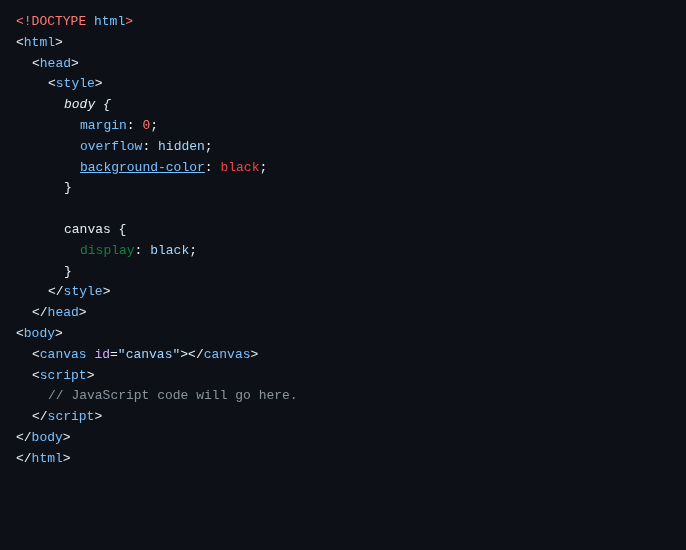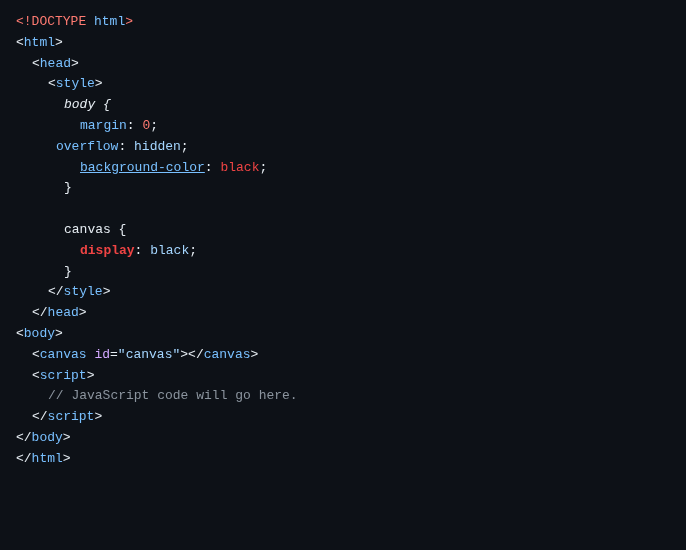--- a/index.html
+++ b/index.html
@@ -37,26 +37,26 @@
 <body>
 
 <div class="code-editor">
   <div id="lines-container">
       <div class="code-line" style="padding-left: 16px;"><span style="color: rgb(255, 123, 114);">&lt;!DOCTYPE </span><span style="color: rgb(121, 192, 255);">html</span><span style="color: rgb(255, 123, 114);">&gt;</span></div>
       <div class="code-line" style="padding-left: 16px;"><span style="color: rgb(230, 237, 243);">&lt;</span><span style="color: rgb(121, 192, 255);">html</span><span style="color: rgb(230, 237, 243);">&gt;</span></div>
       <div class="code-line" style="padding-left: 32px;"><span style="color: rgb(230, 237, 243);">&lt;</span><span style="color: rgb(121, 192, 255);">head</span><span style="color: rgb(230, 237, 243);">&gt;</span></div>
       <div class="code-line" style="padding-left: 48px;"><span style="color: rgb(230, 237, 243);">&lt;</span><span style="color: rgb(121, 192, 255);">style</span><span style="color: rgb(230, 237, 243);">&gt;</span></div>
       <div class="code-line" style="padding-left: 64px; font-style: italic;"><span style="color: rgb(230, 237, 243);">body {</span></div>
       <div class="code-line" style="padding-left: 80px;"><span style="color: rgb(121, 192, 255);">margin</span><span style="color: rgb(230, 237, 243);">: </span><span style="color: rgb(255, 123, 114);">0</span><span style="color: rgb(230, 237, 243);">;</span></div>
-      <div class="code-line" style="padding-left: 56px; align-items: center;"><span style="color: rgb(121, 192, 255);">overflow</span><span style="color: rgb(230, 237, 243);">: </span><span style="color: rgb(165, 214, 255);">hidden</span><span style="color: rgb(230, 237, 243);">;</span></div>
+      <div class="code-line" style="padding-left: 80px; align-items: center;"><span style="color: rgb(121, 192, 255);">overflow</span><span style="color: rgb(230, 237, 243);">: </span><span style="color: rgb(165, 214, 255);">hidden</span><span style="color: rgb(230, 237, 243);">;</span></div>
       <div class="code-line" style="padding-left: 80px;"><span style="color: rgb(121, 192, 255); text-decoration: underline;">background-color</span><span style="color: rgb(230, 237, 243);">: </span><span style="color: #ef4444;">black</span><span style="color: rgb(230, 237, 243);">;</span></div>
       <div class="code-line" style="padding-left: 64px;"><span style="color: rgb(230, 237, 243);">}</span></div>
       <div class="code-line" style="padding-left: 16px;">&nbsp;</div>
       <div class="code-line" style="padding-left: 64px;"><span style="color: rgb(230, 237, 243);">canvas {</span></div>
-      <div class="code-line" style="padding-left: 80px;"><span style="color: #ef4444; font-weight: bold;">display</span><span style="color: rgb(230, 237, 243);">: </span><span style="color: rgb(165, 214, 255);">black</span><span style="color: rgb(230, 237, 243);">;</span></div>
+      <div class="code-line" style="padding-left: 80px;"><span style="color: #15803d;">display</span><span style="color: rgb(230, 237, 243);">: </span><span style="color: rgb(165, 214, 255);">black</span><span style="color: rgb(230, 237, 243);">;</span></div>
       <div class="code-line" style="padding-left: 64px;"><span style="color: rgb(230, 237, 243);">}</span></div>
       <div class="code-line" style="padding-left: 48px;"><span style="color: rgb(230, 237, 243);">&lt;/</span><span style="color: rgb(121, 192, 255);">style</span><span style="color: rgb(230, 237, 243);">&gt;</span></div>
       <div class="code-line" style="padding-left: 32px;"><span style="color: rgb(230, 237, 243);">&lt;/</span><span style="color: rgb(121, 192, 255);">head</span><span style="color: rgb(230, 237, 243);">&gt;</span></div>
       <div class="code-line" style="padding-left: 16px;"><span style="color: rgb(230, 237, 243);">&lt;</span><span style="color: rgb(121, 192, 255);">body</span><span style="color: rgb(230, 237, 243);">&gt;</span></div>
       <div class="code-line" style="padding-left: 32px;"><span style="color: rgb(230, 237, 243);">&lt;</span><span style="color: rgb(121, 192, 255);">canvas</span><span style="color: rgb(230, 237, 243);"> </span><span style="color: rgb(210, 168, 255);">id</span><span style="color: rgb(230, 237, 243);">=</span><span style="color: rgb(165, 214, 255);">"canvas"</span><span style="color: rgb(230, 237, 243);">&gt;&lt;/</span><span style="color: rgb(121, 192, 255);">canvas</span><span style="color: rgb(230, 237, 243);">&gt;</span></div>
       <div class="code-line" style="padding-left: 32px;"><span style="color: rgb(230, 237, 243);">&lt;</span><span style="color: rgb(121, 192, 255);">script</span><span style="color: rgb(230, 237, 243);">&gt;</span></div>
       <div class="code-line" style="padding-left: 48px;"><span style="color: rgb(139, 148, 158);">// JavaScript code will go here.</span></div>
       <div class="code-line" style="padding-left: 32px;"><span style="color: rgb(230, 237, 243);">&lt;/</span><span style="color: rgb(121, 192, 255);">script</span><span style="color: rgb(230, 237, 243);">&gt;</span></div>
       <div class="code-line" style="padding-left: 16px;"><span style="color: rgb(230, 237, 243);">&lt;/</span><span style="color: rgb(121, 192, 255);">body</span><span style="color: rgb(230, 237, 243);">&gt;</span></div>
       <div class="code-line" style="padding-left: 16px;"><span style="color: rgb(230, 237, 243);">&lt;/</span><span style="color: rgb(121, 192, 255);">html</span><span style="color: rgb(230, 237, 243);">&gt;</span></div>

